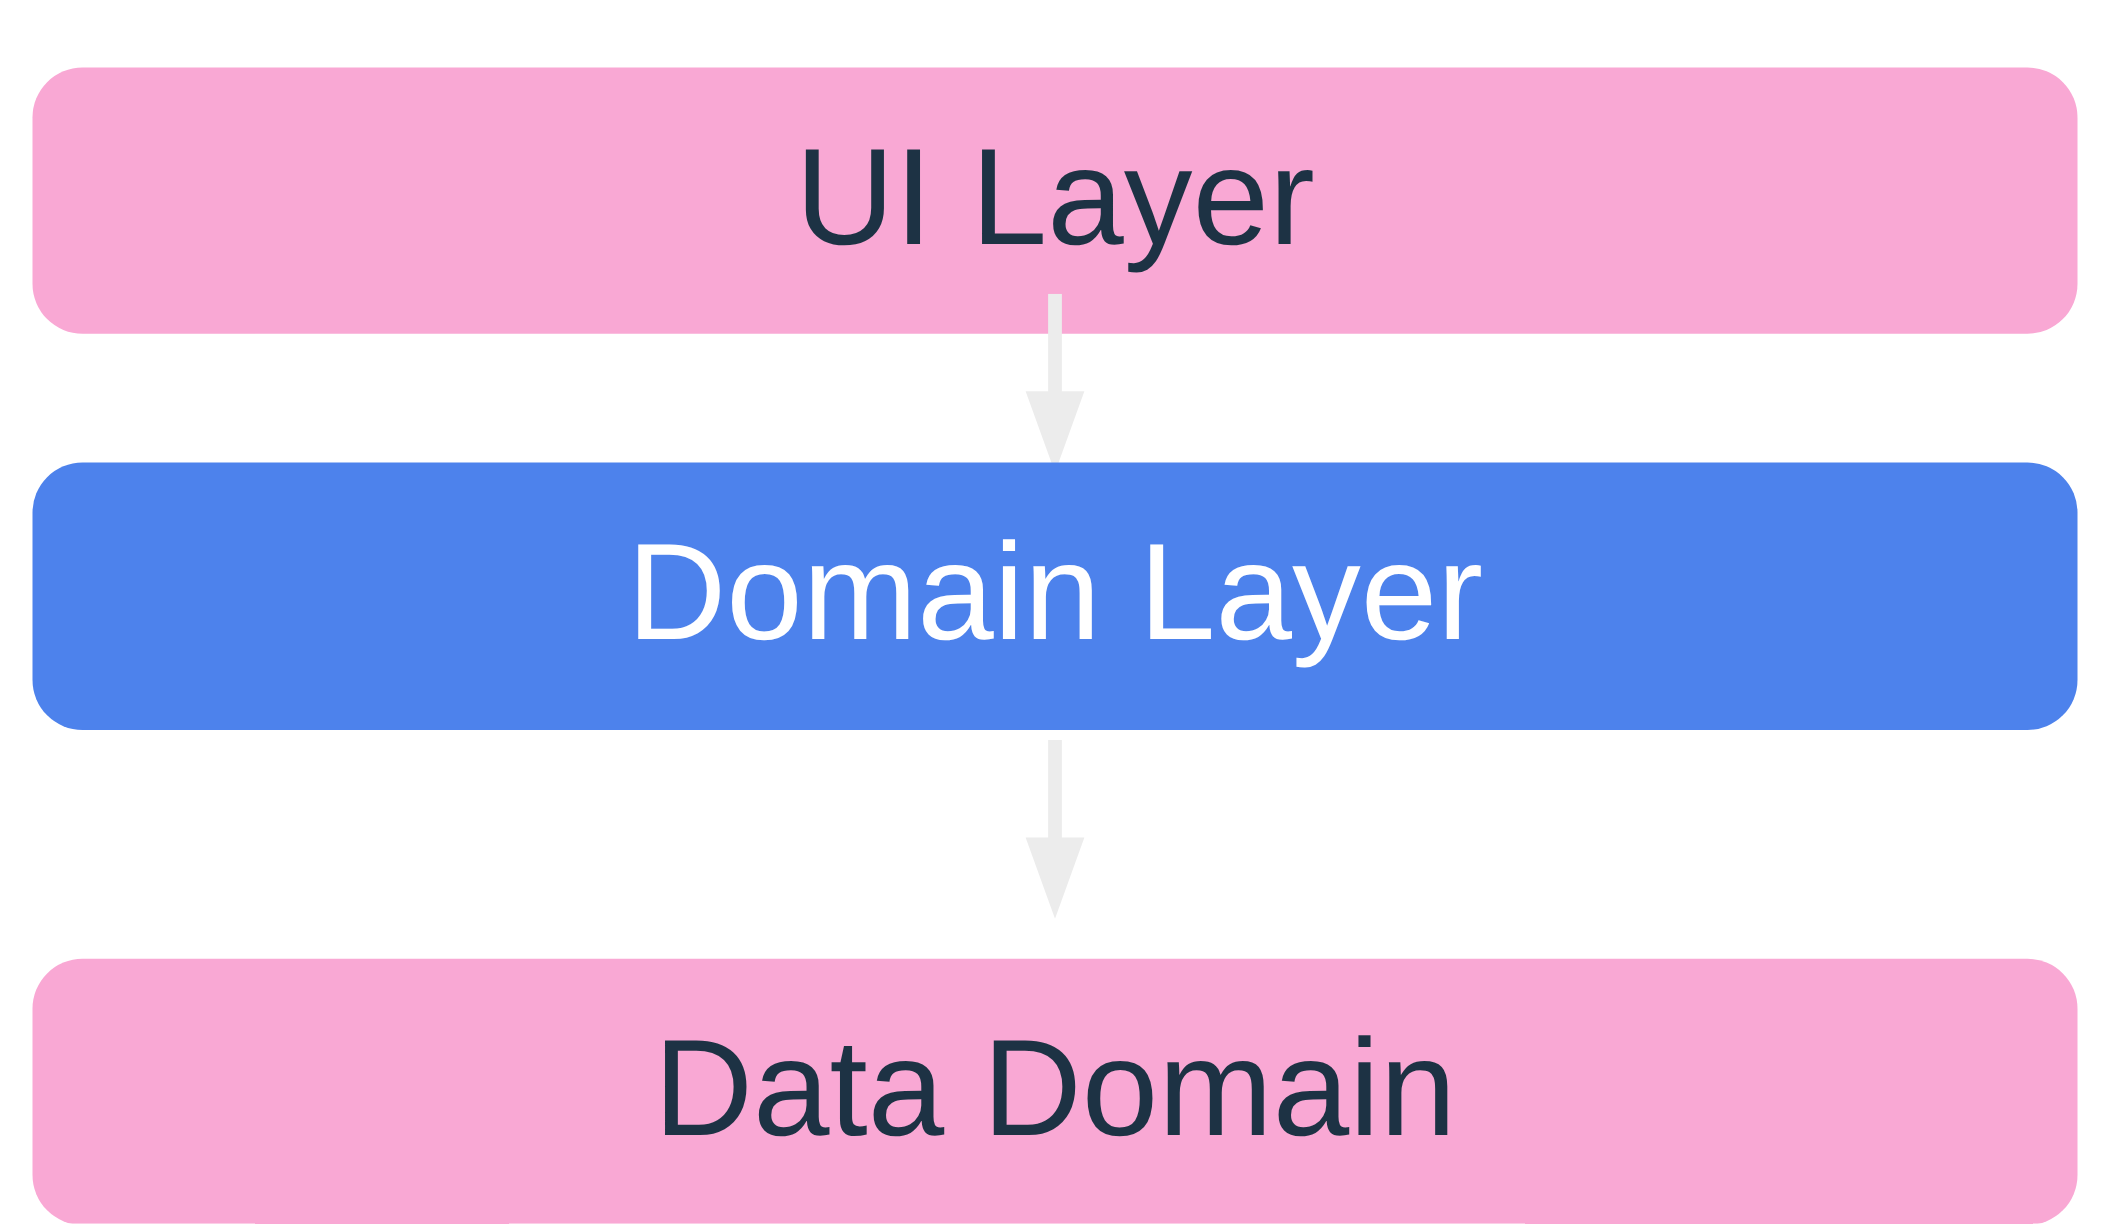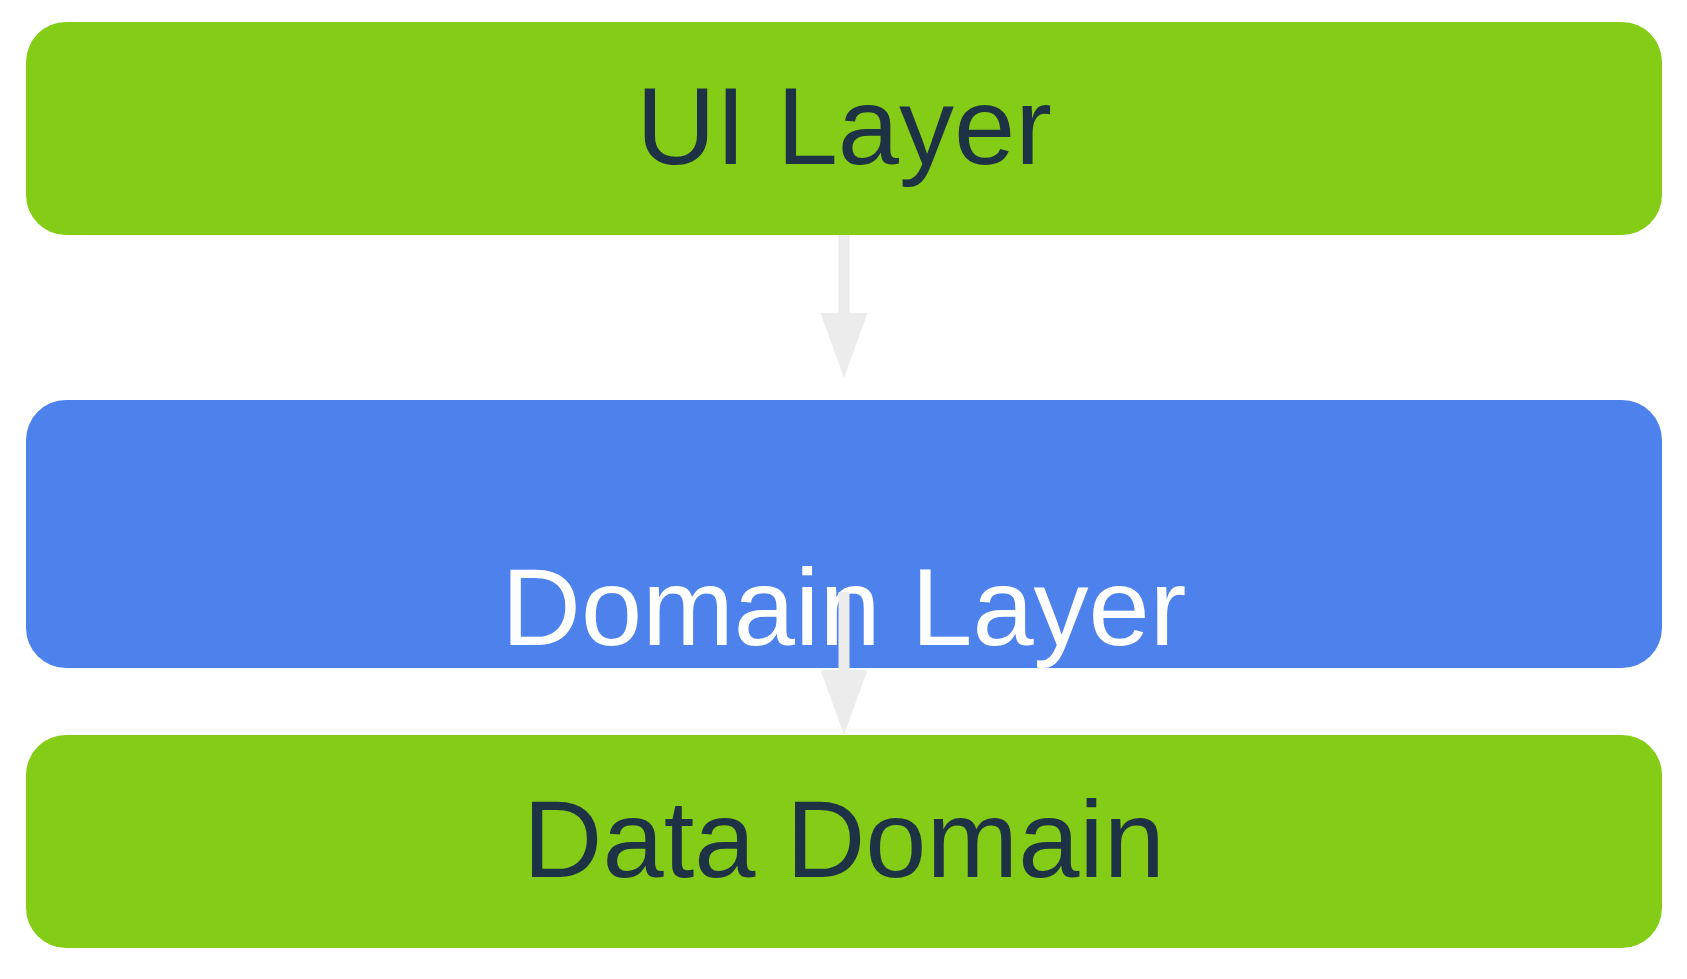--- a/index.html
+++ b/index.html
@@ -27,33 +27,34 @@
   }
   .layer-box .layer-label {
     font-size: 110px;
     font-weight: 400;
     line-height: 1;
     letter-spacing: 0px;
     white-space: nowrap;
     padding-bottom: 6px; 
   }
   .layer-gray {
-    background: #84cc16;
+    background: #f9a8d4;
+    margin-top: 32px;
   }
   .layer-gray .layer-label {
     color: #1D3244;
   }
   .layer-blue {
     background: #4D82EC;
   }
   .layer-blue .layer-label {
     color: #FFFFFF;
   }
   .box-ui     { top: 22px; }
-  .box-domain { top: 400px; height: 268px; align-items: flex-end; }
+  .box-domain { top: 370px; height: 214px; }
   .box-data   { top: 735px; }
 
   .flow-arrow {
     position: absolute;
     left: 820px;
     width: 48px;
     height: 143px;
   }
   .arrow-1 { top: 235px; }
   .arrow-2 { top: 592px; }

